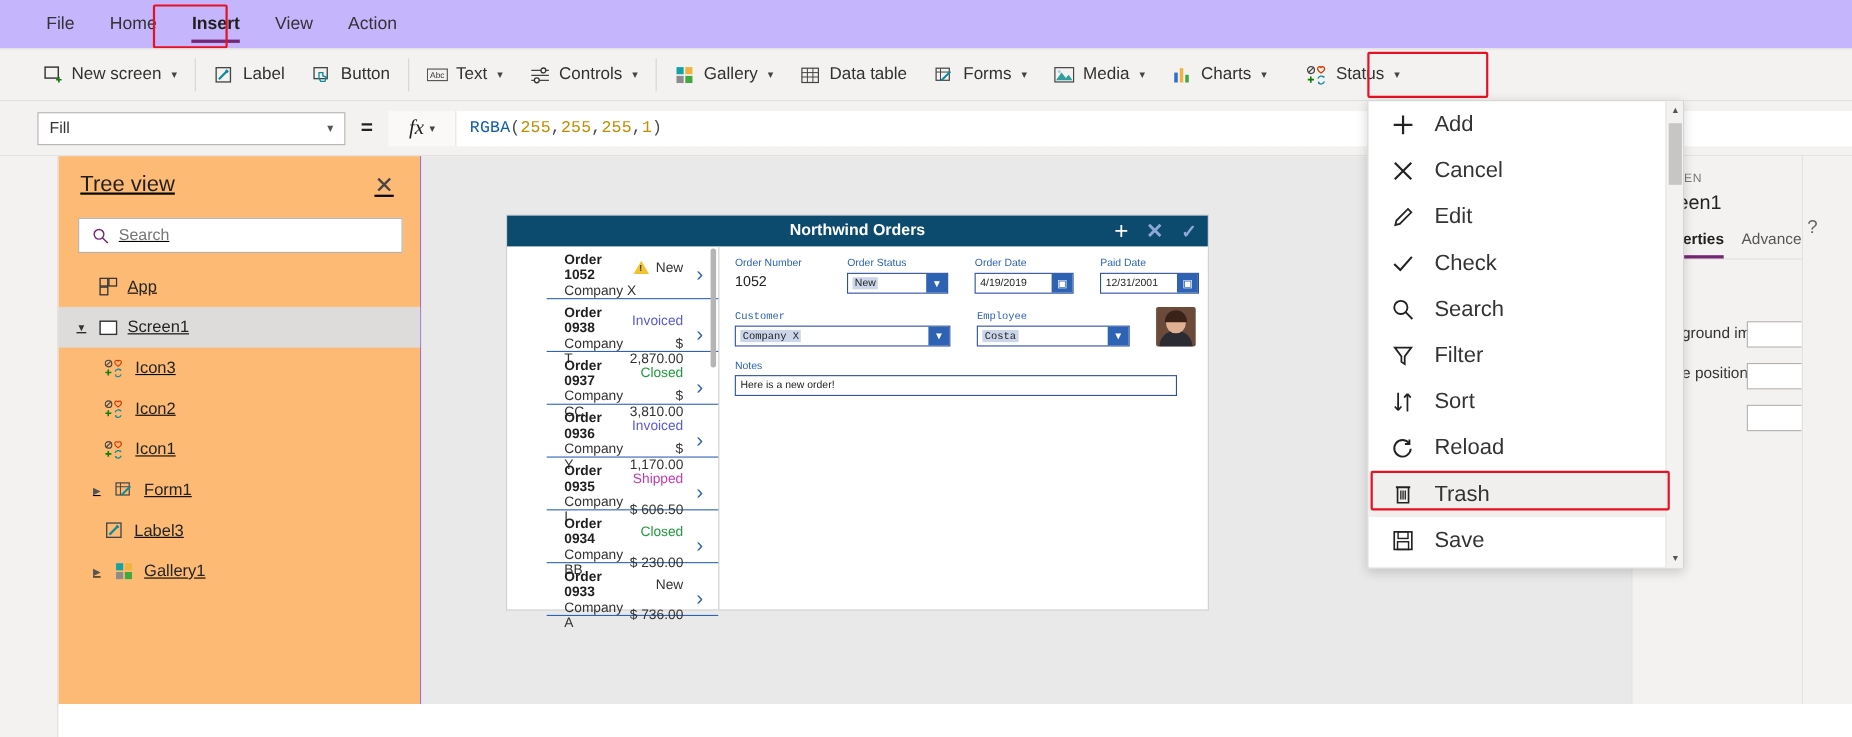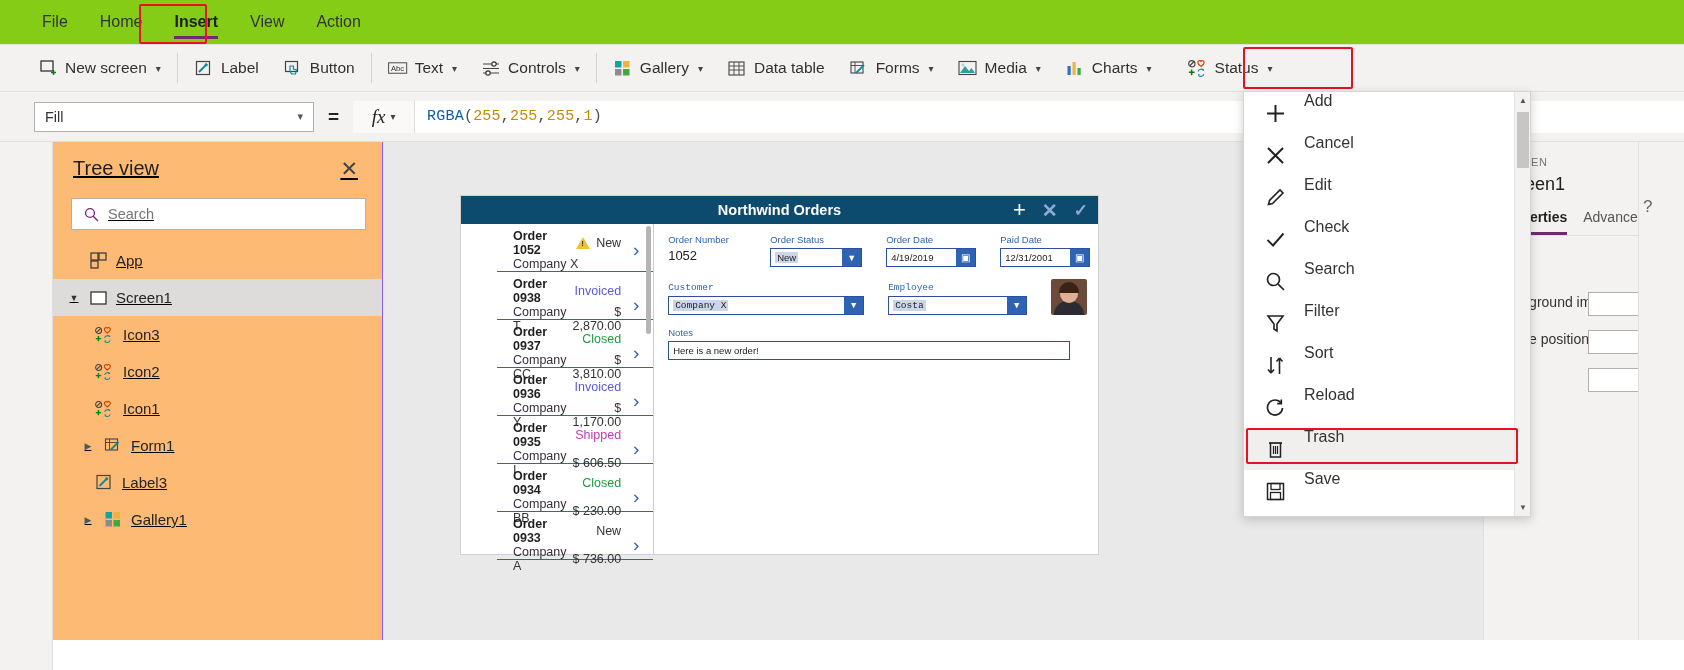--- a/index.html
+++ b/index.html
@@ -6,21 +6,21 @@
   html, body {
     width: 1684px; height: 670px;
     font-family: "Liberation Sans", sans-serif;
     background: #ffffff;
     overflow: hidden;
   }
   .app { position: relative; width: 1684px; height: 670px; background:#fff; }
 
   
   .menubar {
-    height: 44px; background:#84cc16; display:flex; align-items:center;
+    height: 44px; background:#c4b5fd; display:flex; align-items:center;
     padding-left: 28px; gap: 4px; position:relative;
   }
   .menu-item {
     font-size: 16px; color:#333; padding: 8px 14px; cursor:pointer;
     position:relative; white-space:nowrap;
   }
   .menu-item.active { font-weight:700; color:#201f1e; }
   .menu-item.active .underline {
     position:absolute; left:14px; right:14px; bottom:0px; height:3px; background:#742774;
   }
@@ -187,22 +187,22 @@
   .help-q { position:absolute; left:4px; top:55px; font-size:17px; color:#666;}
 
   
   .dropdown {
     position:absolute; left:1243px; top:91px; width:288px; height:426px;
     background:#fff; border:1px solid #d6d4d2; box-shadow: 0 3px 10px rgba(0,0,0,0.18);
     z-index:50;
   }
   .dd-list { position:absolute; inset:0 16px 0 0; overflow:hidden; }
   .dd-item {
-    height:42px; display:flex; gap:16px; padding-left:18px;
-    font-size:16px; color:#333; cursor:pointer;
+    height:42px; display:flex; align-items:center; gap:16px; padding-left:18px;
+    font-size:20px; color:#333; cursor:pointer;
   }
   .dd-item.hl { background:#f0efee; }
   .dd-icn { width:26px; display:flex; align-items:center; justify-content:center; }
   .dd-scrollbar {
     position:absolute; right:0; top:0; bottom:0; width:16px; background:#f3f2f1;
     border-left:1px solid #e6e4e2;
   }
   .dd-arrow-up, .dd-arrow-dn {
     position:absolute; left:0; width:16px; height:17px; display:flex; align-items:center;
     justify-content:center; font-size:8px; color:#555; cursor:pointer;

